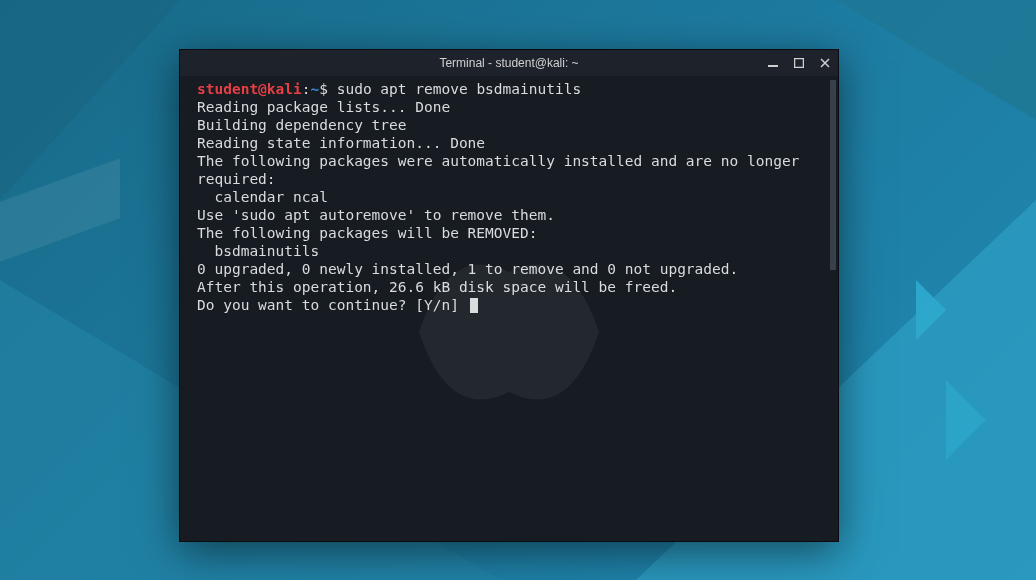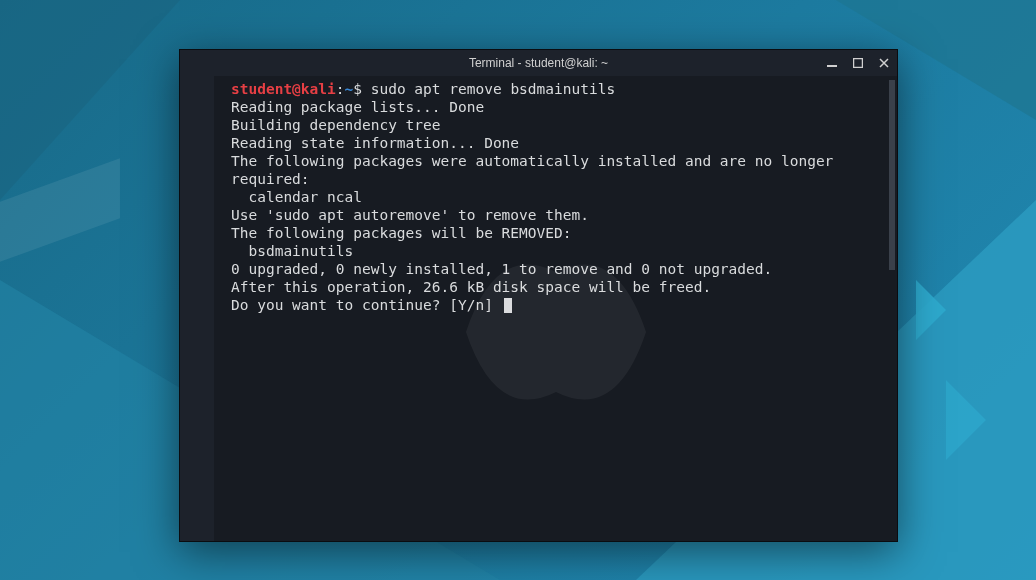--- a/index.html
+++ b/index.html
@@ -44,21 +44,21 @@
       border-left: 30px solid rgba(46,170,205,0.9); }
     .chev2 { right: 50px; top: 380px;
       border-top: 40px solid transparent;
       border-bottom: 40px solid transparent;
       border-left: 40px solid rgba(46,170,205,0.7); }
 
     .window {
       position: absolute;
       left: 179px;
       top: 49px;
-      width: 719px;
+      width: 660px;
       height: 493px;
       background: #1d222b;
       border: 1px solid #0a0c10;
       box-shadow: 0 10px 40px rgba(0,0,0,0.5);
       display: flex;
       flex-direction: column;
     }
     .titlebar {
       height: 26px;
       background: #1d222b;
@@ -103,21 +103,20 @@
     .terminal {
       flex: 1;
       background: #171b22;
       padding: 4px 4px 4px 17px;
       font-family: "DejaVu Sans Mono", "Menlo", "Consolas", monospace;
       font-size: 14.5px;
       line-height: 18px;
       color: #d9dbdd;
       position: relative;
       overflow: hidden;
-      margin-left: 34px;
     }
     .terminal .scrollbar {
       position: absolute;
       right: 2px;
       top: 4px;
       width: 6px;
       height: 190px;
       background: #3a404a;
     }
     .prompt-user { color: #e63f44; font-weight: bold; }

